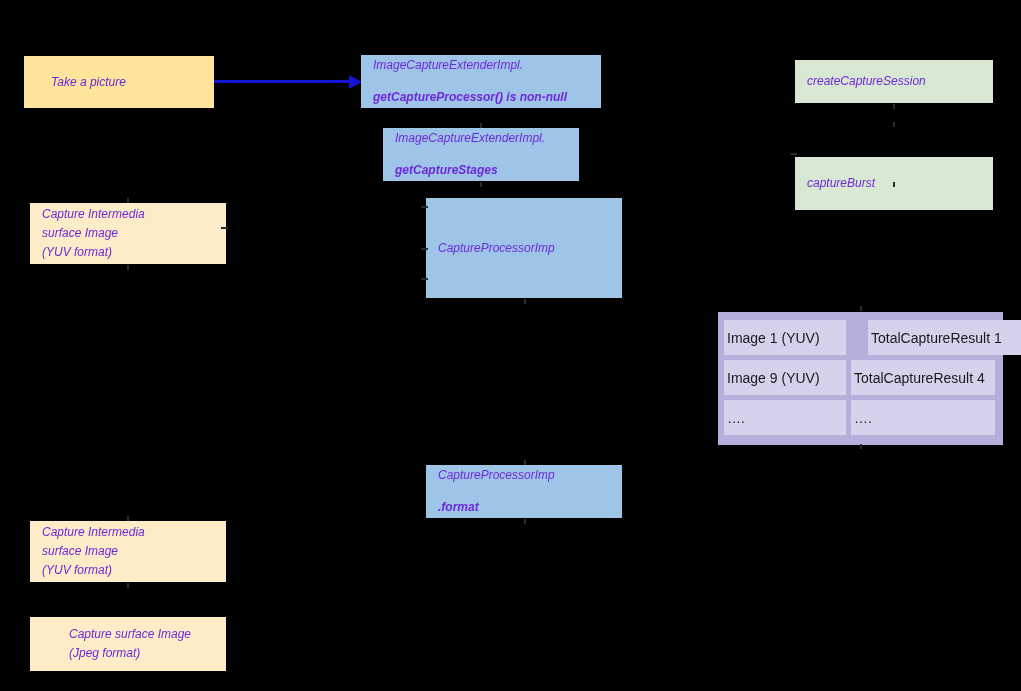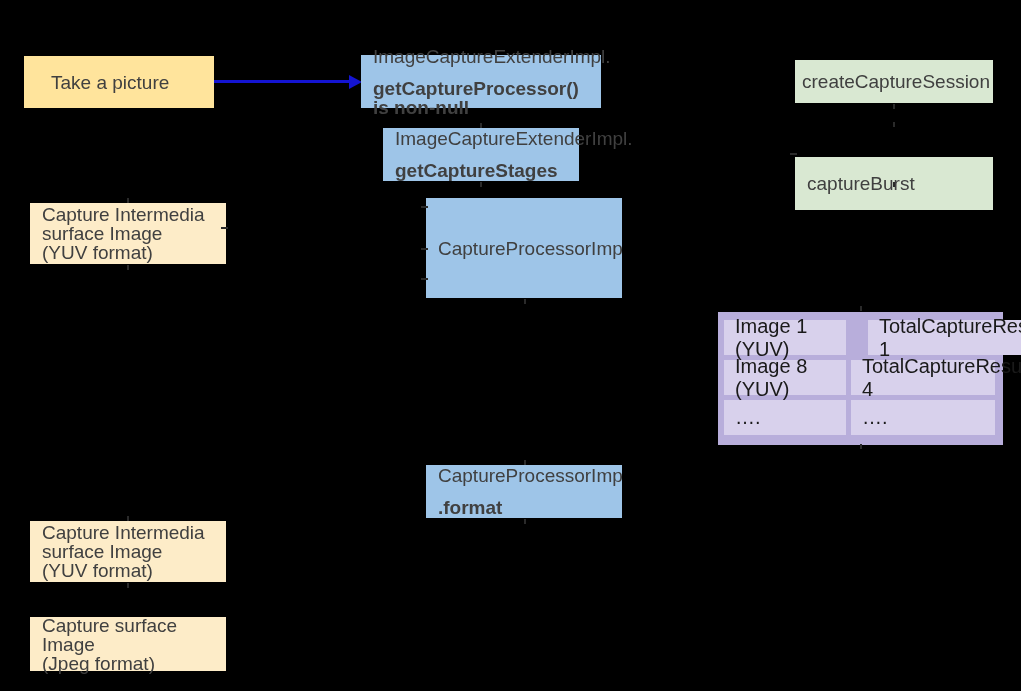--- a/index.html
+++ b/index.html
@@ -11,27 +11,28 @@
     position: relative;
     width: 1021px;
     height: 691px;
     background: #000000;
     overflow: hidden;
     font-family: "Liberation Sans", sans-serif;
   }
   .box {
     position: absolute;
     box-sizing: border-box;
-    color: #404040;
-    font-size: 19px;
+    color: #6d28d9;
+    font-size: 12px;
     line-height: 19px;
     display: flex;
     flex-direction: column;
     justify-content: center;
     white-space: pre-line;
+    font-style: italic;
   }
   .box .pad {
     padding-left: 12px;
     padding-right: 8px;
   }
   .yellow-strong { background: #ffe49c; }
   .cream        { background: #fdecc8; }
   .blue         { background: #9ec5e8; }
   .green        { background: #d9e8d2; }
 
@@ -58,22 +59,22 @@
     background: #b8aedb;
     box-sizing: border-box;
   }
   .purple-cell {
     position: absolute;
     background: #d8d1ec;
     box-sizing: border-box;
     display: flex;
     align-items: center;
     color: #1a1a1a;
-    font-size: 20px;
-    padding-left: 11px;
+    font-size: 14px;
+    padding-left: 3px;
   }
 
   
   .tick {
     position: absolute;
     background: #2a2a2a;
     width: 7px;
     height: 2px;
   }
   .tick-v {
@@ -110,21 +111,21 @@
   </div>
   <div class="tick" style="left:421px; top:206px;"></div>
   <div class="tick" style="left:421px; top:248px;"></div>
   <div class="tick" style="left:421px; top:278px;"></div>
 
   <div class="box blue" style="left:426px; top:465px; width:196px; height:53px;">
     <div class="pad">CaptureProcessorImp</div>
     <div class="pad bold-line">.format</div>
   </div>
 
-  <div class="box green" style="left:795px; top:60px; width:198px; height:43px;align-items:center;">
+  <div class="box green" style="left:795px; top:60px; width:198px; height:43px;">
     <div class="pad">createCaptureSession</div>
   </div>
 
   <div class="box green" style="left:795px; top:128px; width:198px; height:53px;margin-top:29px;">
     <div class="pad">captureBurst</div>
   </div>
   <div class="tick" style="left:790px; top:153px;"></div>
 
   <div class="box cream" style="left:30px; top:203px; width:196px; height:61px;">
     <div class="pad">Capture Intermedia
@@ -139,21 +140,21 @@
   </div>
 
   <div class="box cream" style="left:30px; top:617px; width:196px; height:54px;align-items:center;">
     <div class="pad">Capture surface Image
 (Jpeg format)</div>
   </div>
 
   <div class="purple-group" style="left:718px; top:312px; width:285px; height:133px;">
 
     <div class="purple-cell" style="left:6px; top:8px; width:122px; height:35px;">Image 1 (YUV)</div>
-    <div class="purple-cell" style="left:6px; top:48px; width:122px; height:35px;">Image 8 (YUV)</div>
+    <div class="purple-cell" style="left:6px; top:48px; width:122px; height:35px;">Image 9 (YUV)</div>
     <div class="purple-cell" style="left:6px; top:88px; width:122px; height:35px;">….</div>
 
     <div class="purple-cell" style="left:150px; top:8px; width:164px; height:35px;">TotalCaptureResult 1</div>
     <div class="purple-cell" style="left:133px; top:48px; width:144px; height:35px;">TotalCaptureResult 4</div>
     <div class="purple-cell" style="left:133px; top:88px; width:144px; height:35px;">….</div>
   </div>
 
   <div class="tick-v" style="left:480px; top:123px;"></div>
   <div class="tick-v" style="left:480px; top:182px;"></div>
   <div class="tick-v" style="left:524px; top:299px;"></div>

